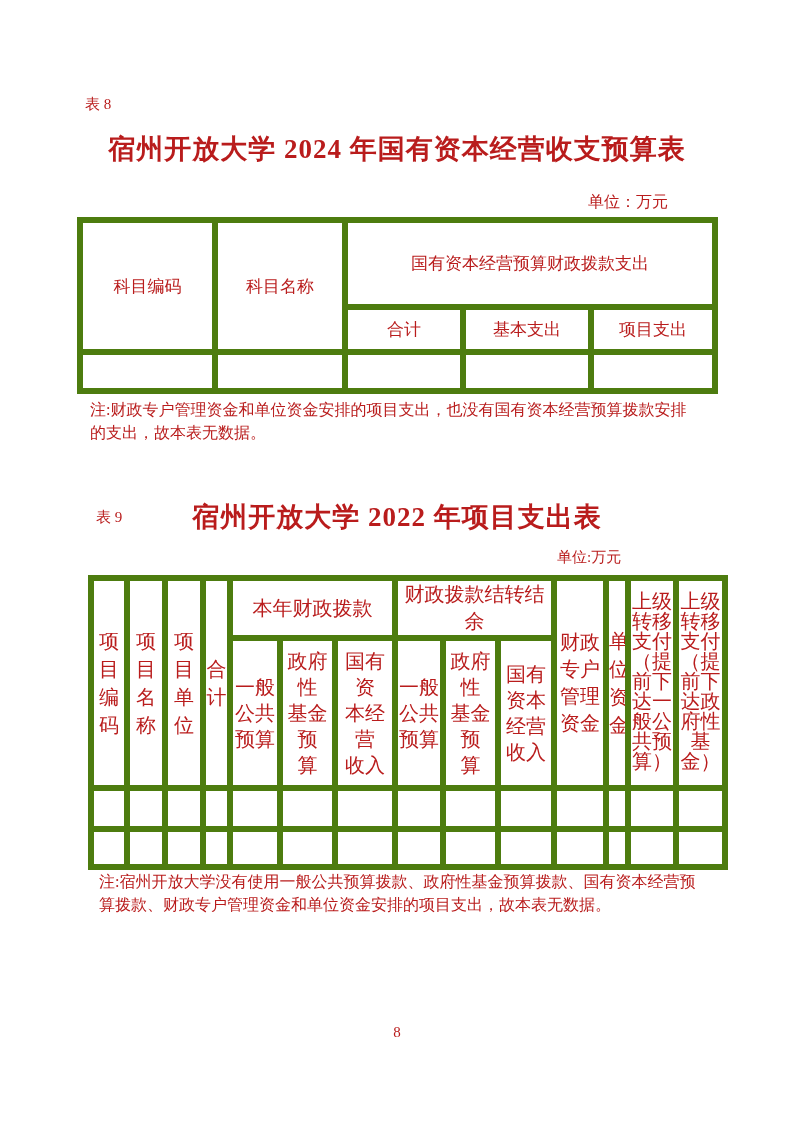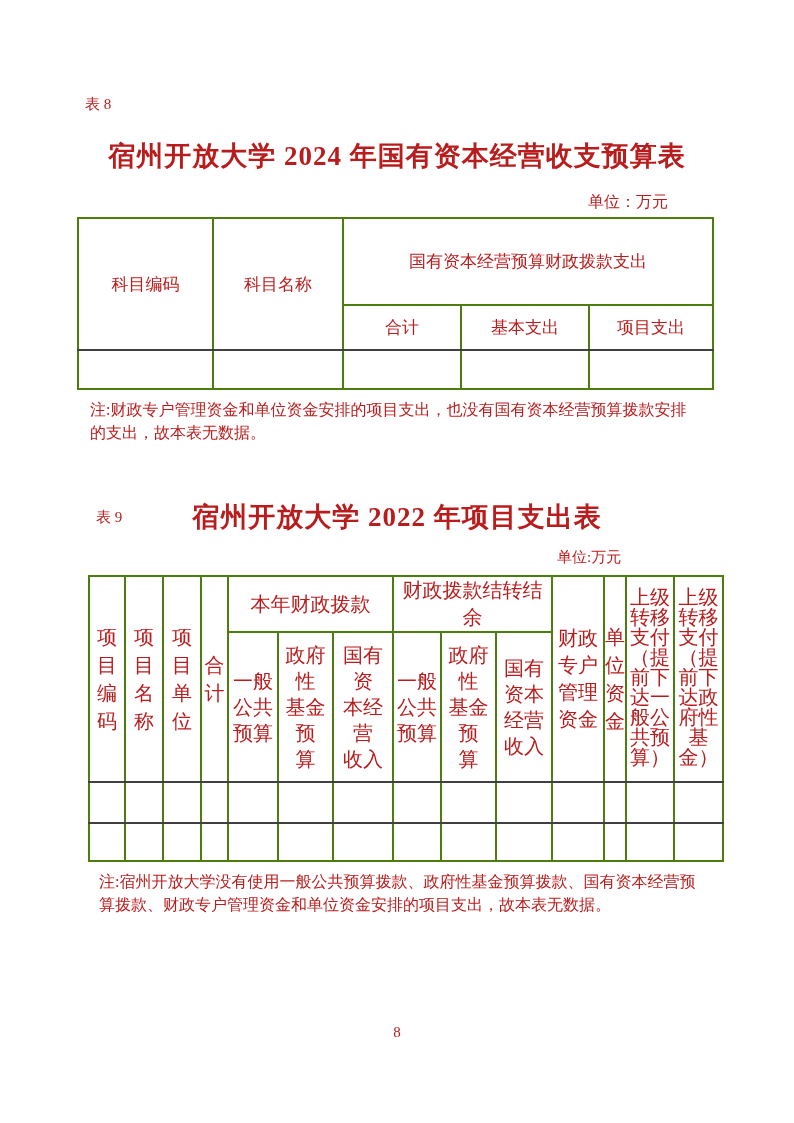--- a/index.html
+++ b/index.html
@@ -8,21 +8,21 @@
     font-family:"Liberation Serif","DejaVu Serif",serif;color:#b91c1c;
     overflow:hidden;
   }
   .abs{position:absolute;}
   .tbl-label{font-size:15px;}
   .doc-title{left:0;right:0;text-align:center;font-size:27px;font-weight:bold;letter-spacing:1px;}
   .unit{font-size:16px;}
   table{border-collapse:collapse;position:absolute;table-layout:fixed;background:#fff;}
   table.t8{left:77px;top:217px;width:635px;border:2px solid #404040;}
   table.t9{left:88px;top:575px;width:634px;border:2px solid #404040;}
-  td{border:2px solid #4d7c0f;text-align:center;vertical-align:middle;padding:0;overflow:hidden;}
+  td{border:6px solid #4d7c0f;text-align:center;vertical-align:middle;padding:0;overflow:hidden;}
   .t8 td{font-size:17px;}
   .t8 .r1{height:87px;}
   .t8 .r2{height:45px;}
   .t8 .r3{height:39px;}
   .t9 td{font-size:20px;line-height:26px;}
   .t9 .ra{height:32px;}
   .t9 .ra td{line-height:normal;}
   .t9 .rb{height:150px;}
   .t9 .rc{height:41px;}
   .t9 .rd{height:38px;}
@@ -33,21 +33,21 @@
   .note{font-size:16px;line-height:23px;white-space:pre-line;text-align:justify;}
   .pagenum{left:0;right:0;top:1024px;text-align:center;font-size:15px;}
 </style>
 </head>
 <body>
 
 <div class="page">
 
   <div class="abs tbl-label" style="left:85px;top:95px;">表 8</div>
 
-  <div class="abs doc-title" style="top:138px;">宿州开放大学 2024 年国有资本经营收支预算表</div>
+  <div class="abs doc-title" style="top:131px;">宿州开放大学 2024 年国有资本经营收支预算表</div>
 
   <div class="abs unit" style="left:588px;top:192px;">单位：万元</div>
 
   <table class="t8">
     <colgroup>
       <col style="width:135px">
         <col style="width:130px">
         <col style="width:118px">
       <col style="width:128px">
         <col style="width:124px">

